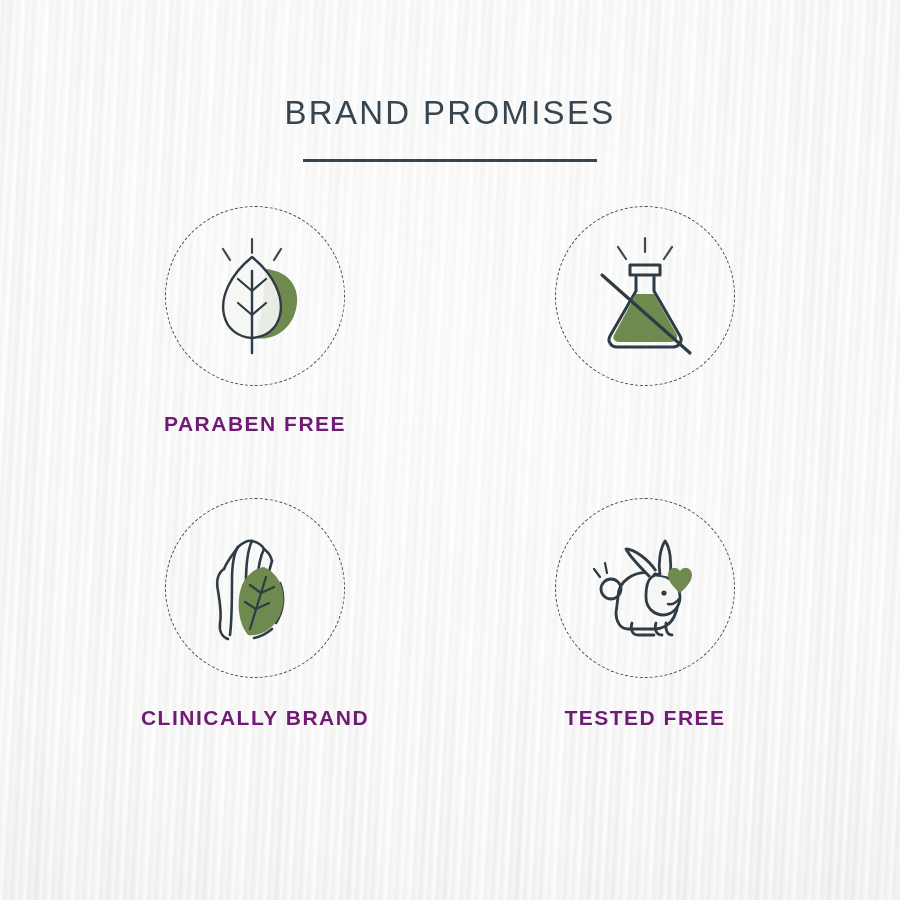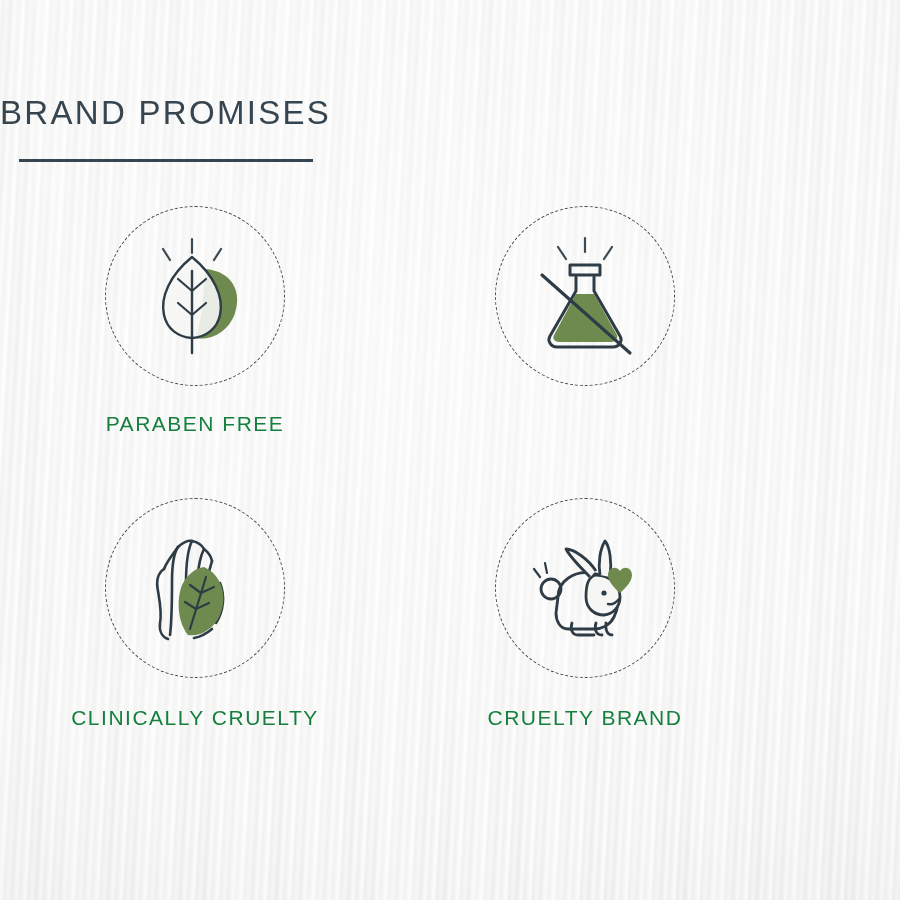--- a/index.html
+++ b/index.html
@@ -54,21 +54,21 @@
         rgba(214,216,215,0.30) 100%);
   }
 
   .page {
     position: relative;
     z-index: 2;
     width: 900px;
     height: 900px;
     display: flex;
     flex-direction: column;
-    align-items: flex-start;
+    align-items: center;
   }
 
   
   .header {
     margin-top: 96px;
     display: flex;
     flex-direction: column;
     align-items: center;
   }
   .page-title {
@@ -116,22 +116,22 @@
   }
 
   .badge-circle svg {
     display: block;
   }
 
   .promise-label {
     margin-top: 26px;
     font-size: 21px;
     letter-spacing: 1.5px;
-    color: #15803d;
-    font-weight: 400;
+    color: #701a75;
+    font-weight: 700;
     white-space: nowrap;
     text-align: center;
   }
 
   
   .promise-grid .row2 .promise-label { margin-top: 28px; }
 </style>
 </head>
 <body>
 
@@ -223,21 +223,21 @@
 
           <g stroke="#2f3c46" stroke-width="2.2" stroke-linecap="round" fill="none">
             <line x1="76" y1="54" x2="60" y2="106"></line>
             <line x1="71" y1="70" x2="60" y2="62"></line>
             <line x1="71" y1="70" x2="84" y2="64"></line>
             <line x1="66" y1="86" x2="55" y2="79"></line>
             <line x1="66" y1="86" x2="79" y2="80"></line>
           </g>
         </svg>
       </div>
-      <div class="promise-label">CLINICALLY CRUELTY</div>
+      <div class="promise-label">CLINICALLY BRAND</div>
     </div>
 
     <div class="promise-card row2">
       <div class="badge-circle">
         <svg width="130" height="130" viewBox="0 0 130 130">
 
           <g stroke="#2f3c46" stroke-width="2.2" stroke-linecap="round" fill="none">
             <line x1="14" y1="46" x2="20" y2="54"></line>
             <line x1="25" y1="40" x2="27" y2="50"></line>
           </g>
@@ -262,17 +262,17 @@
           <g fill="none" stroke="#2f3c46" stroke-width="2.8" stroke-linecap="round" stroke-linejoin="round">
             <path d="M52 100 C50 106 52 112 58 112 L74 112"></path>
             <path d="M76 100 C74 106 76 112 82 112"></path>
             <path d="M86 100 C85 106 87 112 92 112"></path>
           </g>
 
           <path d="M112 52 C112 45 104 42 100 48 C96 42 88 45 88 52
                    C88 60 98 68 100 70 C102 68 112 60 112 52 Z" fill="#6f8a4f"></path>
         </svg>
       </div>
-      <div class="promise-label">CRUELTY BRAND</div>
+      <div class="promise-label">TESTED FREE</div>
     </div>
 
   </div>
 </div>
 
 </body></html>

